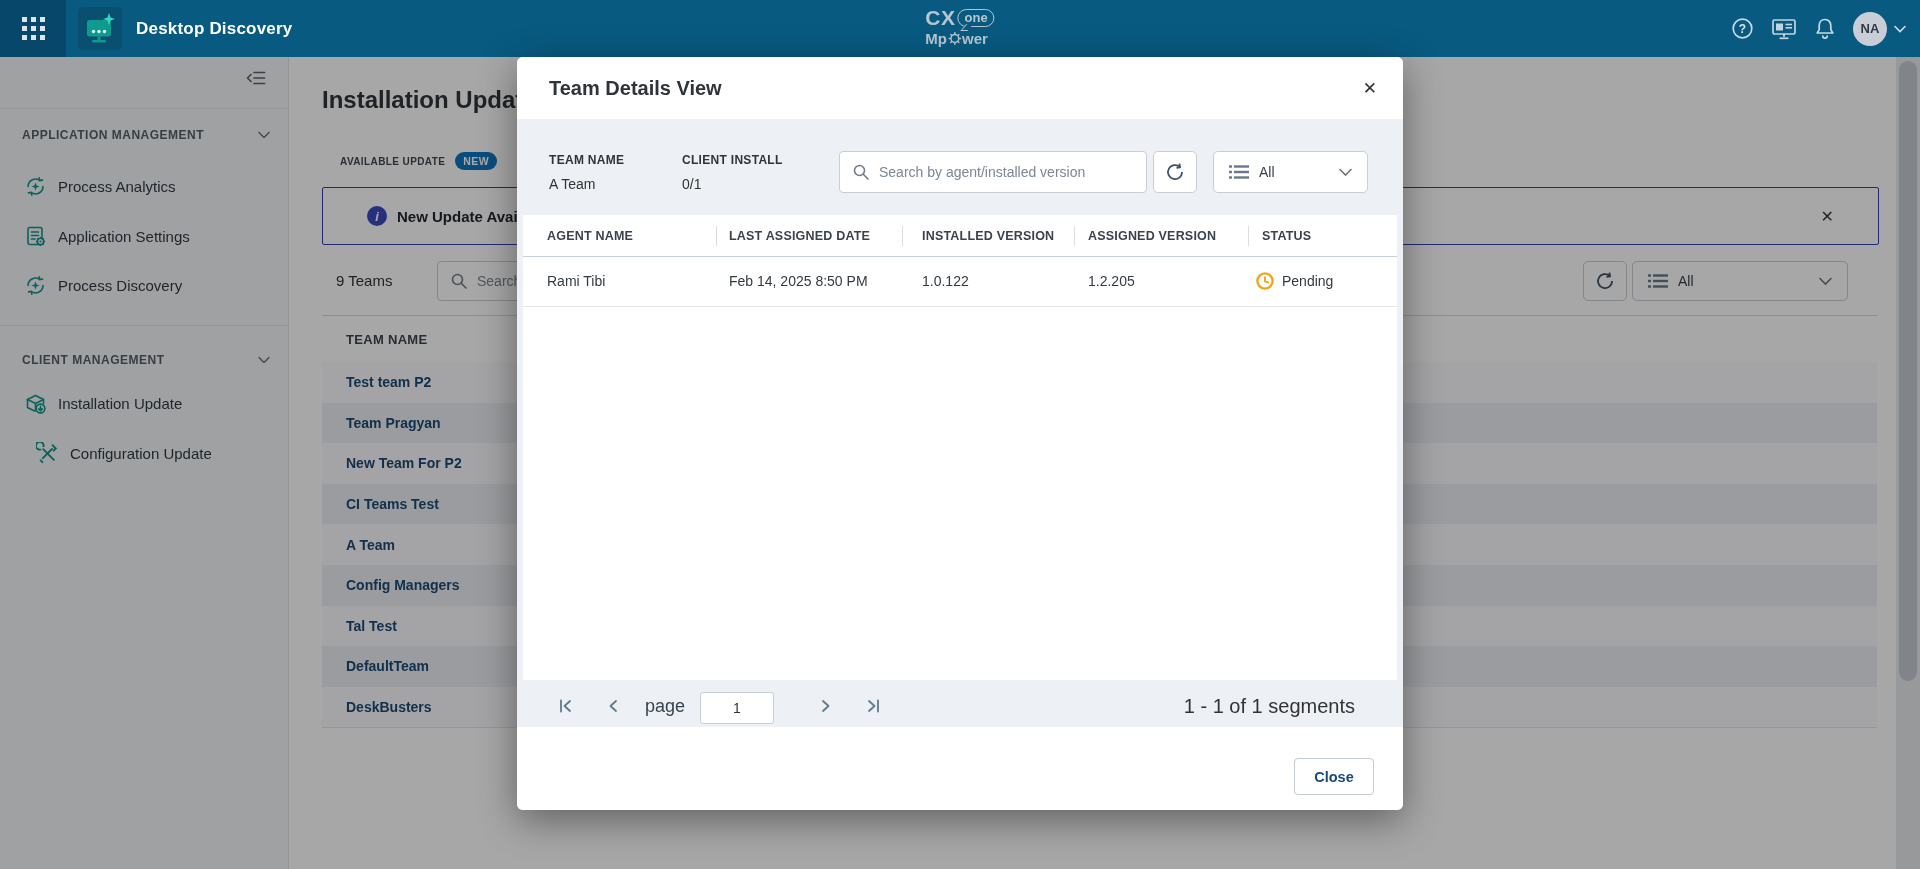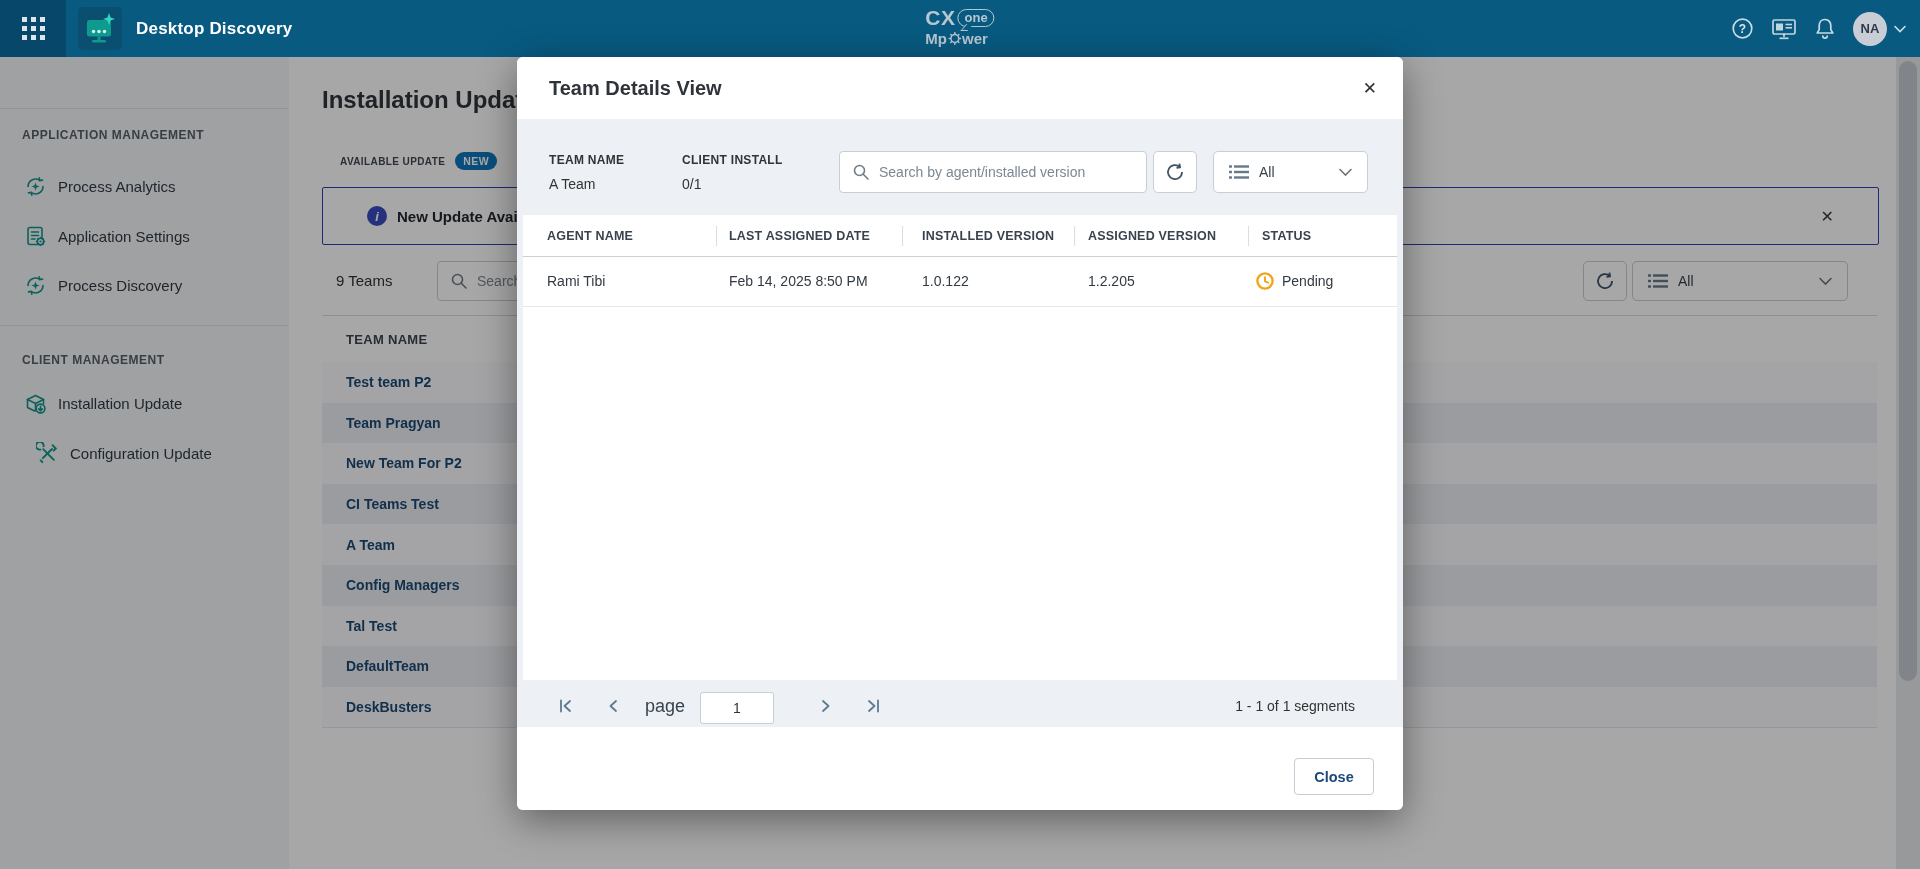--- a/index.html
+++ b/index.html
@@ -17,21 +17,21 @@
   .brand-l1{display:flex;align-items:center;gap:2px;}
   .brand-cx{font-size:21px;font-weight:700;letter-spacing:.5px;}
   .one-bubble{position:relative;border:1.6px solid #b8c6d0;border-radius:11px;padding:1px 6px 2px 6px;font-size:13px;font-weight:600;}
   .one-bubble::after{content:"";position:absolute;left:5px;bottom:-5px;width:6px;height:6px;background:#085a81;border-left:1.6px solid #b8c6d0;border-bottom:1.6px solid #b8c6d0;transform:skew(-40deg);}
   .brand-l2{display:flex;align-items:center;gap:1px;margin-top:3px;font-size:15px;font-weight:600;}
   .top-actions{position:absolute;right:14px;top:0;height:57px;display:flex;align-items:center;gap:17px;}
   .icon-btn{display:flex;align-items:center;justify-content:center;cursor:pointer;}
   .avatar{width:34px;height:34px;border-radius:50%;background:#c9ced6;color:#2e3a45;font-size:13px;font-weight:700;display:flex;align-items:center;justify-content:center;}
 
   
-  .sidebar{position:absolute;top:57px;left:0;width:288px;height:812px;background:#f5f6f8;border-right:1px solid #dfe2e5;padding-left:44px;}
+  .sidebar{position:absolute;top:57px;left:0;width:288px;height:812px;background:#f5f6f8;border-right:1px solid #dfe2e5;}
   .side-top{position:absolute;top:0;left:0;width:100%;height:51px;border-bottom:1px solid #e2e4e7;}
   .collapse-btn{position:absolute;right:22px;top:13px;cursor:pointer;}
   .sec-head{position:absolute;left:22px;right:18px;display:flex;align-items:center;justify-content:space-between;color:#566069;font-size:12px;font-weight:700;letter-spacing:.5px;}
   .side-item{position:absolute;left:0;width:288px;height:46px;display:flex;align-items:center;cursor:pointer;}
   .side-item .s-ico{position:absolute;left:24px;width:23px;height:23px;display:flex;align-items:center;justify-content:center;}
   .side-item .s-lbl{position:absolute;left:58px;color:#2f3b45;font-size:15px;}
   .side-div{position:absolute;left:0;width:288px;border-top:1px solid #e2e4e7;}
 
   
   .content{position:absolute;top:57px;left:289px;width:1607px;height:812px;background:#ffffff;}
@@ -74,21 +74,21 @@
   .m-val{position:absolute;font-size:14px;color:#333;}
   .m-card{position:absolute;left:6px;top:158px;width:874px;height:465px;background:#fff;}
   .m-th{position:absolute;top:0;font-size:12.5px;font-weight:700;color:#39434d;height:41px;display:flex;align-items:center;letter-spacing:.2px;}
   .m-thead-line{position:absolute;left:0;top:41px;width:874px;border-top:1px solid #c9d1d8;}
   .m-sep{position:absolute;top:11px;width:1px;height:20px;background:#d9dee3;}
   .m-td{position:absolute;top:41px;height:50px;display:flex;align-items:center;font-size:14px;color:#323a42;}
   .m-row-line{position:absolute;left:0;top:91px;width:874px;border-top:1px solid #e4e7eb;}
   .pg-ico{position:absolute;display:flex;align-items:center;height:28px;cursor:pointer;}
   .pg-lbl{position:absolute;font-size:18px;color:#39434d;height:28px;display:flex;align-items:center;}
   .pg-input{position:absolute;width:68px;height:28px;border:1px solid #c6ced6;border-radius:3px;background:#fff;text-align:center;font-size:14px;color:#333;outline:none;font-family:inherit;}
-  .pg-sum{position:absolute;right:48px;font-size:14px;color:#333;height:28px;display:flex;align-items:center;}
+  .pg-sum{position:absolute;right:48px;font-size:20px;color:#333;height:28px;display:flex;align-items:center;}
   .m-foot{position:absolute;left:0;top:670px;width:886px;height:83px;background:#fff;border-radius:0 0 6px 6px;}
   .close-btn{position:absolute;right:29px;top:31px;width:80px;height:37px;background:#fff;border:1px solid #c4ccd4;border-radius:4px;
              font-size:14.5px;font-weight:600;color:#17497b;display:flex;align-items:center;justify-content:center;cursor:pointer;font-family:inherit;}
   .status-cell{gap:7px;}
 </style>
 </head>
 <body>
 
 <div class="stage">
 

